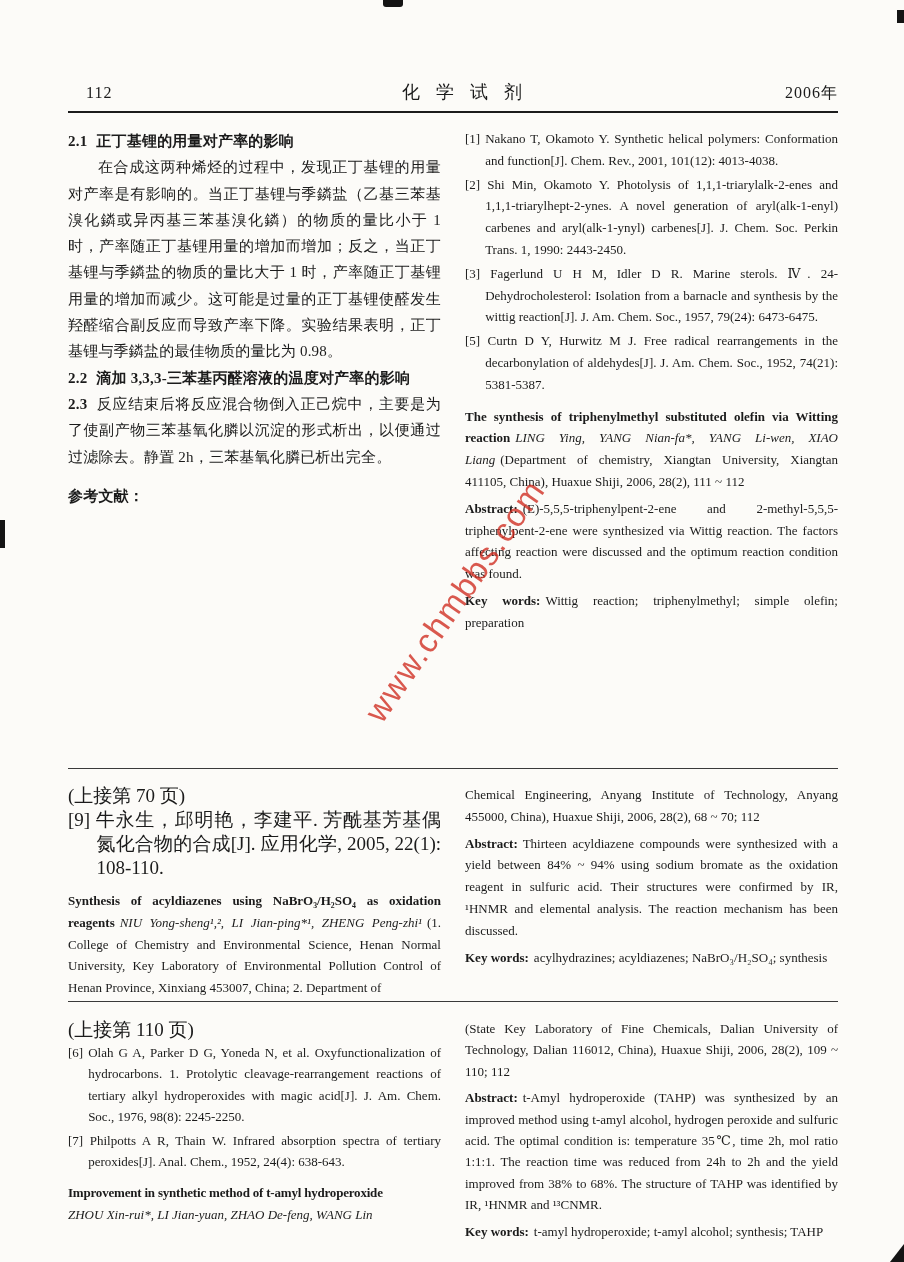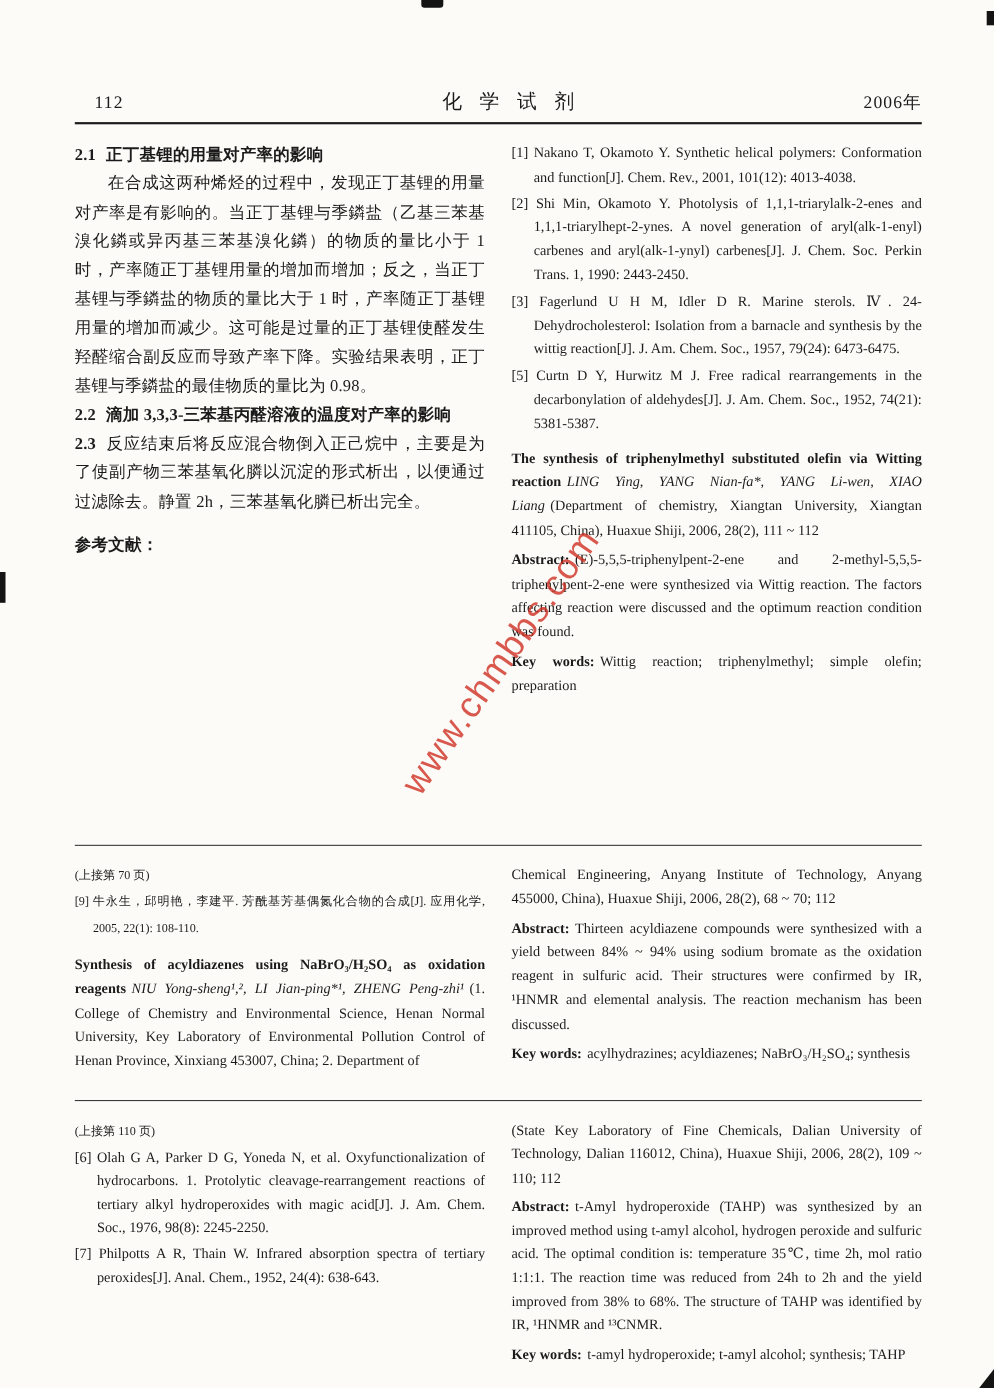--- a/index.html
+++ b/index.html
@@ -37,21 +37,21 @@
   .band-2 { margin-top: 15px; min-height: 214px; }
   .band-3 { margin-top: 16px; }
 
   
   .cn { font-size: 15px; line-height: 26.3px; text-align: justify; letter-spacing: 0.2px; margin: 0; }
   .cn.head { font-weight: bold; }
   .cn .num { font-weight: bold; margin-right: 0.6em; }
   .indent { text-indent: 2em; }
   .refs-heading { margin-top: 13px; }
 
-  .cn-s { font-size: 11px; line-height: 24px; text-align: justify; margin: 0; }
+  .cn-s { font-size: 19px; line-height: 24px; text-align: justify; margin: 0; }
   .cn-s.hang { padding-left: 1.5em; text-indent: -1.5em; }
 
   
   .en { font-size: 13px; line-height: 21.8px; text-align: justify; margin: 0; }
   .band-3 .en { line-height: 21.4px; }
   .ref { padding-left: 1.55em; text-indent: -1.55em; }
   .ref + .ref { margin-top: 2px; }
   .en-block { margin-top: 10px; }
   .gap { margin-top: 5px; }
   .ml { margin-left: 0.38em; }
@@ -150,20 +150,24 @@
   </div>
 
   <div class="rule-thin"></div>
 
   <div class="band band-3">
 
     <div class="col">
       <p class="cn-s">(上接第 110 页)</p>
       <p class="en ref">[6] Olah G A, Parker D G, Yoneda N, et al. Oxyfunctionalization of hydrocarbons. 1. Protolytic cleavage-rearrangement reactions of tertiary alkyl hydroperoxides with magic acid[J]. J. Am. Chem. Soc., 1976, 98(8): 2245-2250.</p>
       <p class="en ref">[7] Philpotts A R, Thain W. Infrared absorption spectra of tertiary peroxides[J]. Anal. Chem., 1952, 24(4): 638-643.</p>
+      <div class="en-block">
+        <p class="en nowrap"><b>Improvement in synthetic method of t-amyl hydroperoxide</b></p>
+        <p class="en"><i>ZHOU Xin-rui*, LI Jian-yuan, ZHAO De-feng, WANG Lin</i></p>
+      </div>
     </div>
 
     <div class="col">
       <p class="en">(State Key Laboratory of Fine Chemicals, Dalian University of Technology, Dalian 116012, China), Huaxue Shiji, 2006, 28(2), 109 ~ 110; 112</p>
       <p class="en gap"><b class="lbl">Abstract:</b><span class="ml">t-Amyl hydroperoxide (TAHP) was synthesized by an improved method using t-amyl alcohol, hydrogen peroxide and sulfuric acid. The optimal condition is: temperature 35℃, time 2h, mol ratio 1:1:1. The reaction time was reduced from 24h to 2h and the yield improved from 38% to 68%. The structure of TAHP was identified by IR, ¹HNMR and ¹³CNMR.</span></p>
       <p class="en gap"><b class="lbl">Key words:</b><span class="ml">t-amyl hydroperoxide; t-amyl alcohol; synthesis; TAHP</span></p>
     </div>
   </div>
 
 </div>

